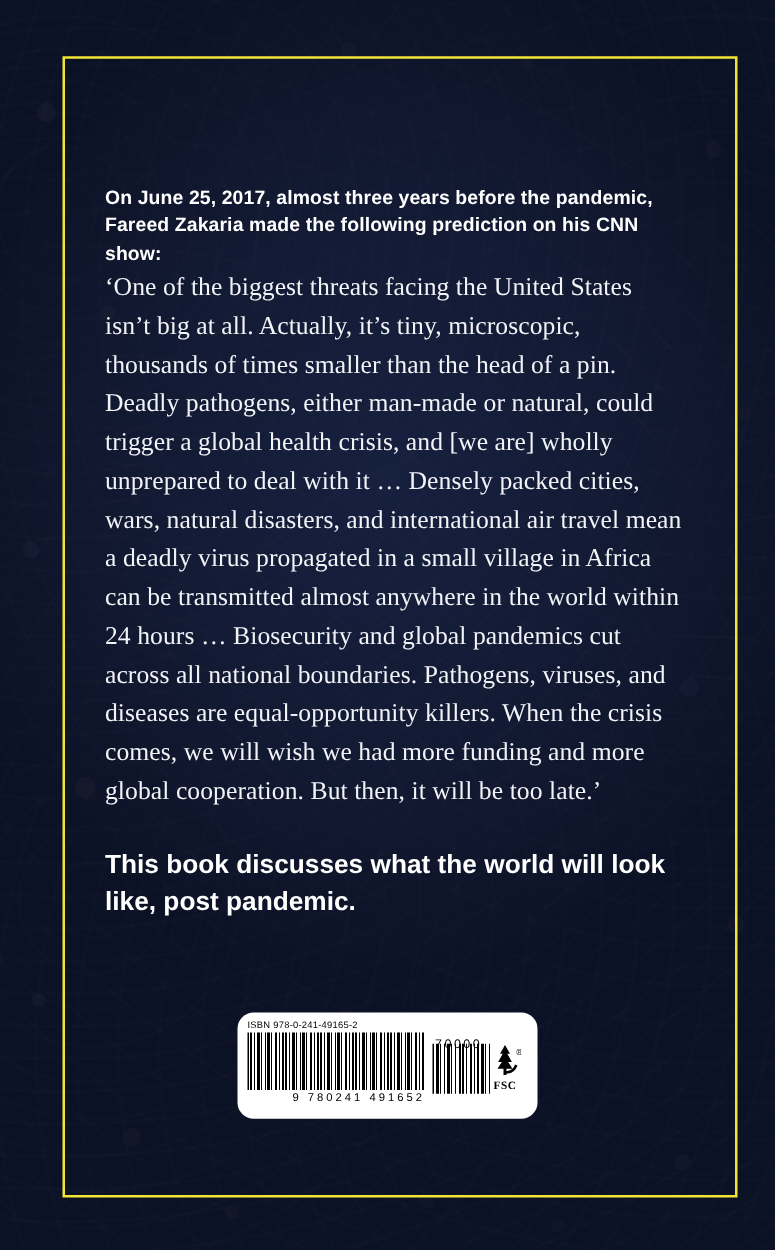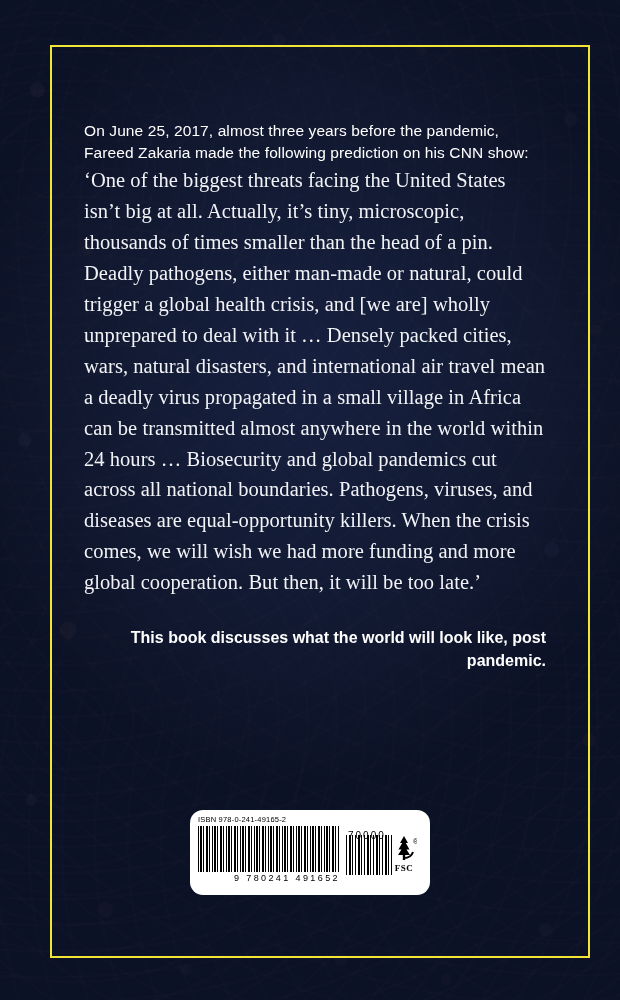--- a/index.html
+++ b/index.html
@@ -71,42 +71,42 @@
   
   .content {
     position: absolute;
     left: 84px;
     top: 120px;
     width: 462px;
   }
 
   .intro {
     font-family: "Liberation Sans", sans-serif;
-    font-weight: normal;
+    font-weight: bold;
     color: #ffffff;
     font-size: 15.5px;
     line-height: 1.45;
     letter-spacing: 0.1px;
+    margin-top: 28px;
   }
 
   .quote {
     color: #f2f3f7;
     font-size: 20.5px;
     line-height: 1.51;
     letter-spacing: 0.05px;
   }
 
   .closing {
     margin-top: 28px;
     font-family: "Liberation Sans", sans-serif;
     font-weight: bold;
     color: #ffffff;
-    font-size: 16px;
+    font-size: 21px;
     line-height: 1.45;
-    text-align: right;
   }
 
   
   .barcode-panel {
     position: absolute;
     left: 190px;
     top: 810px;
     width: 240px;
     height: 85px;
     background: #ffffff;

